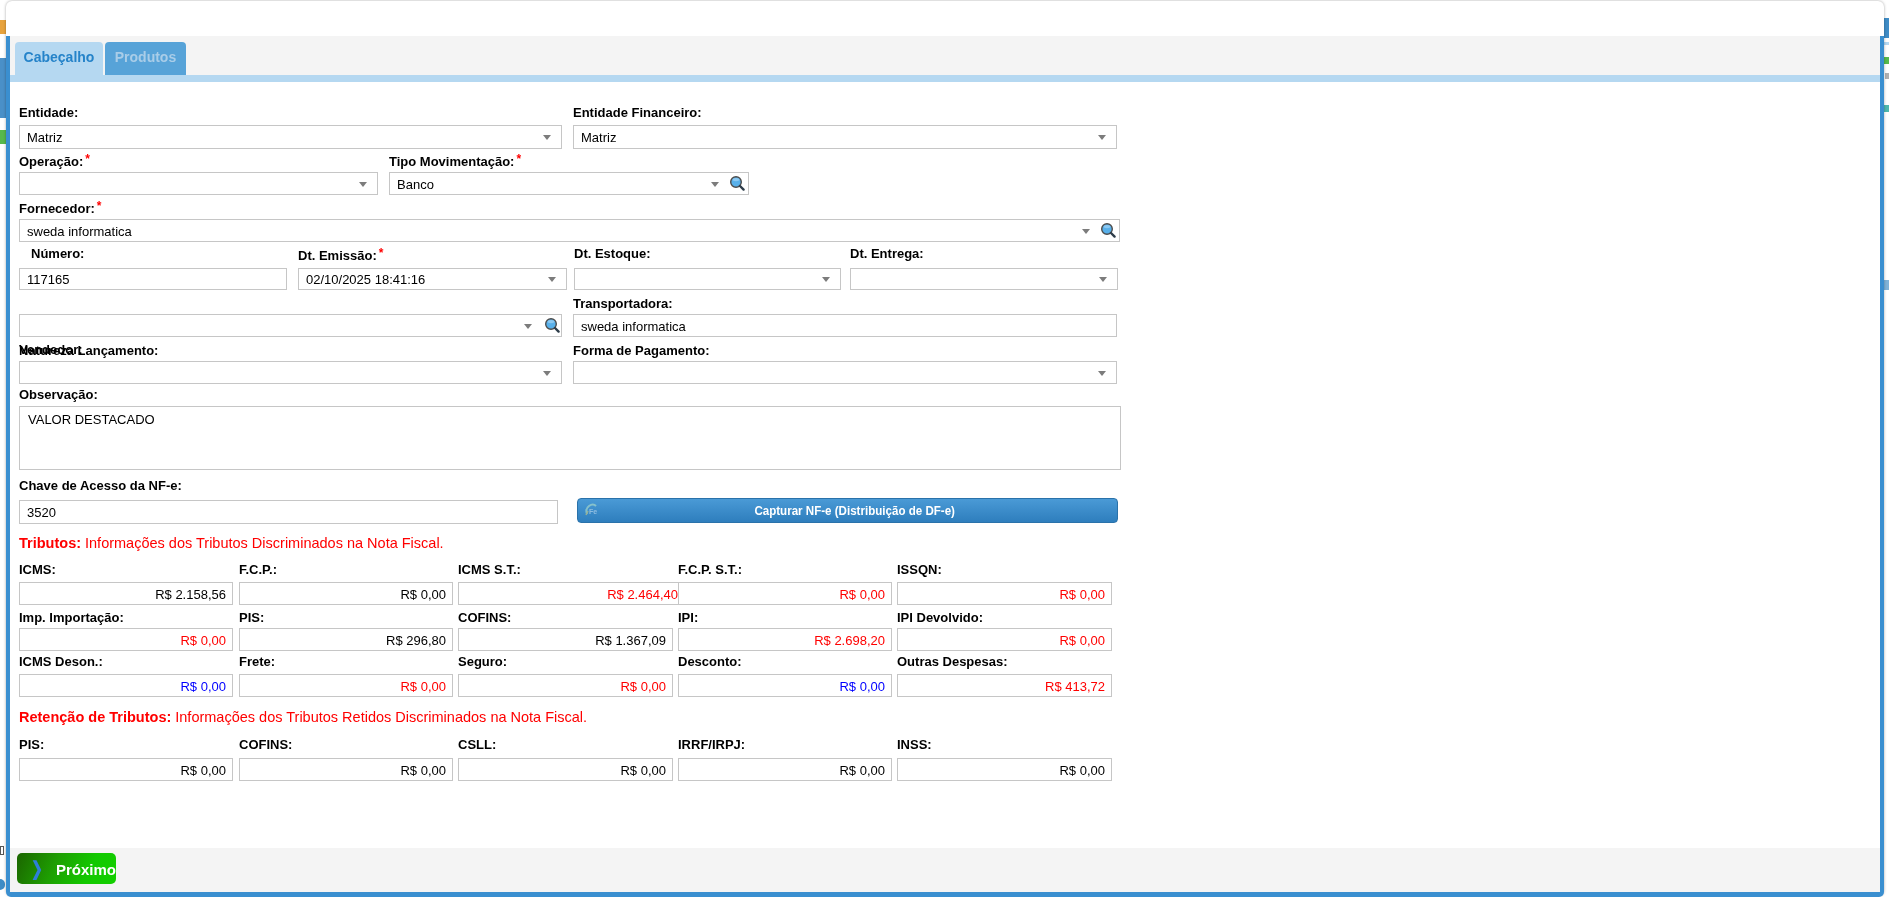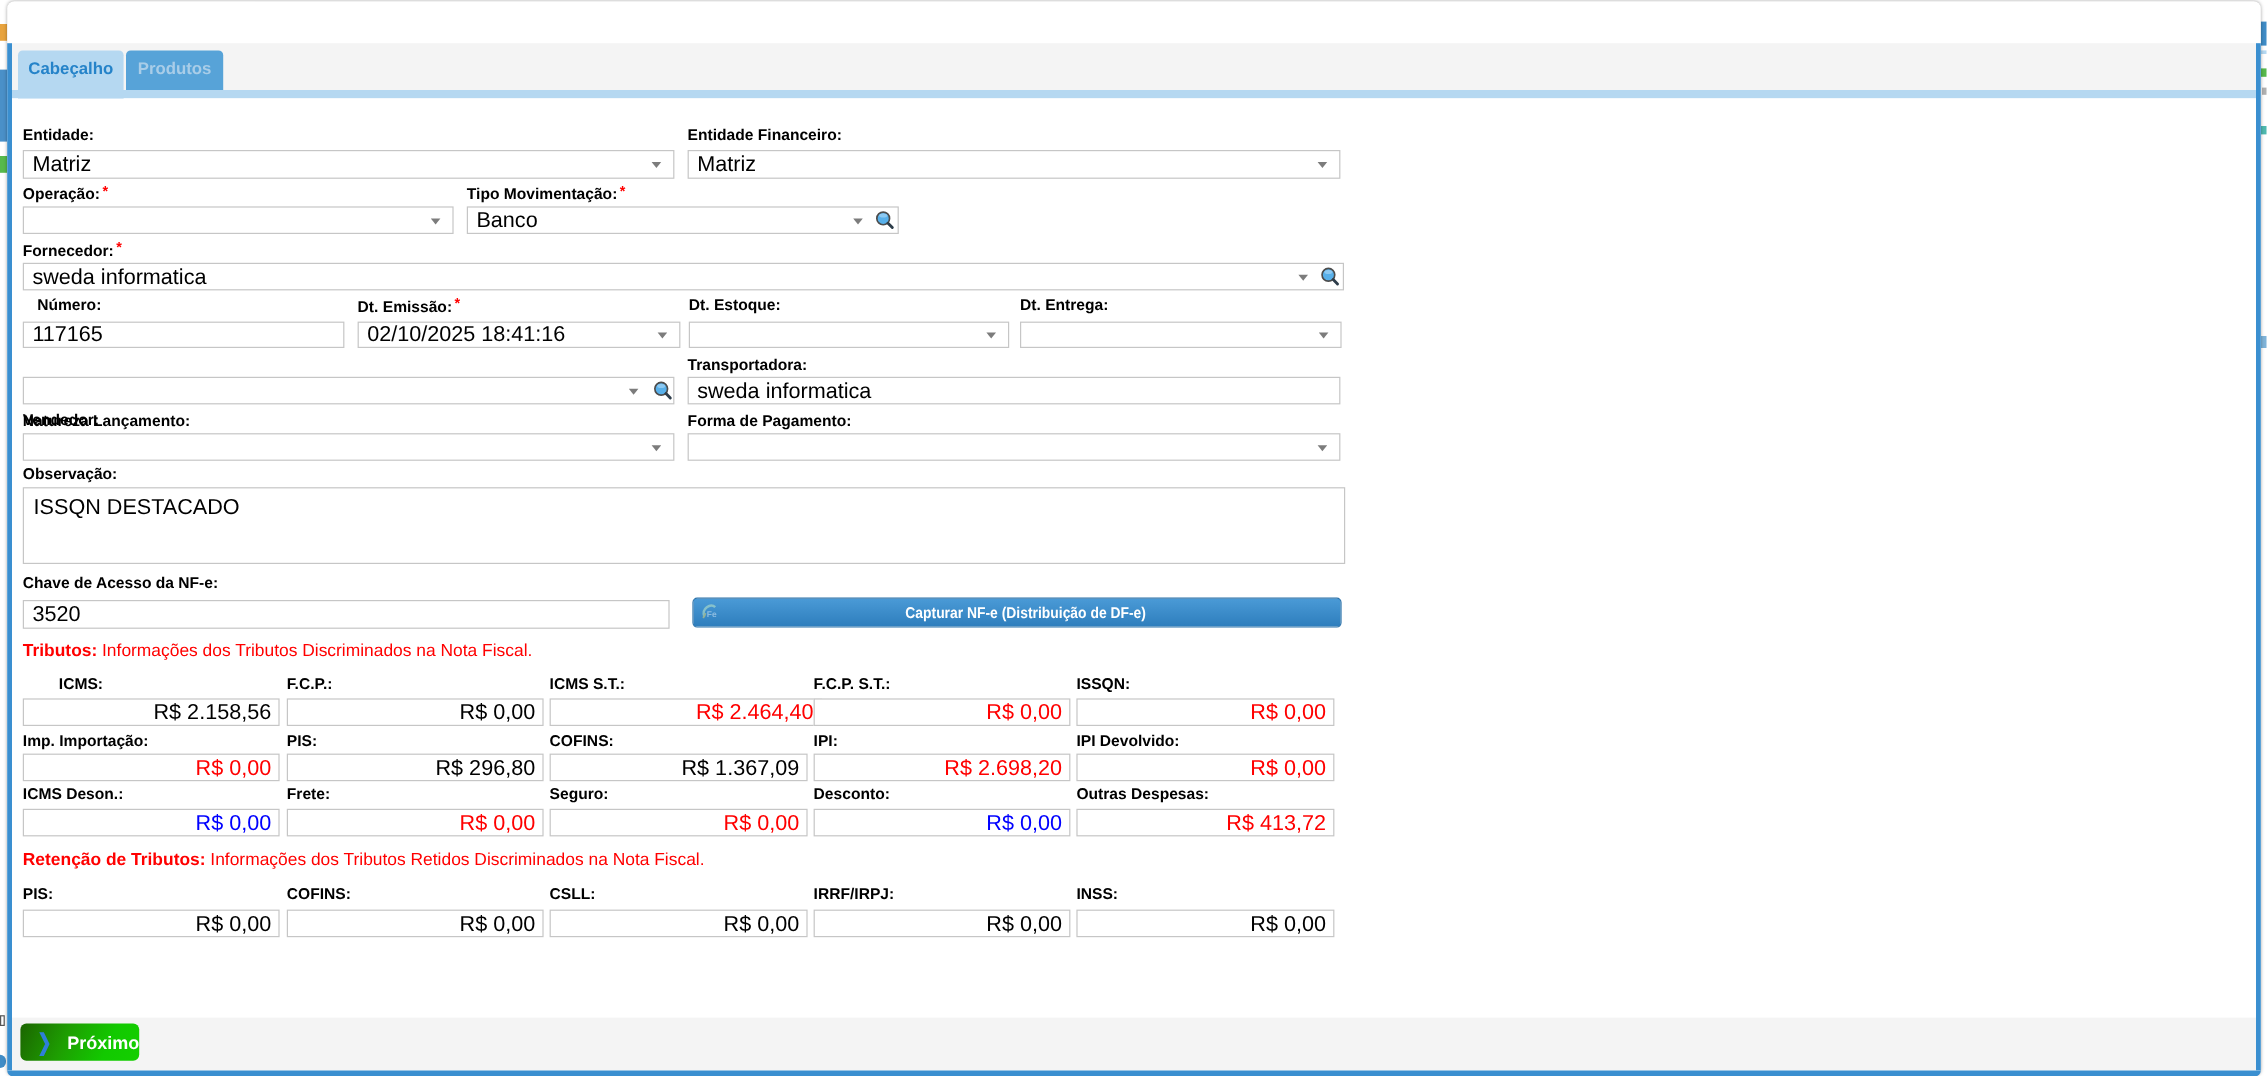--- a/index.html
+++ b/index.html
@@ -13,21 +13,21 @@
 #tabbar{position:absolute;left:4px;top:35px;width:1870px;height:40px;background:#f4f4f4;}
 #tabstrip{position:absolute;left:4px;top:74px;width:1870px;height:7px;background:#b5d8f1;}
 .tab{position:absolute;top:41px;height:33px;border-radius:4px 4px 0 0;font-size:14px;font-weight:bold;text-align:center;line-height:31px;}
 #tab1{left:9px;width:88px;background:#b5d8f1;color:#2583c9;height:40px;z-index:2;}
 #tab2{left:99px;width:81px;background:#57a3d8;color:#a9cde8;}
 #content{position:absolute;left:4px;top:81px;width:1870px;height:766px;background:#fff;}
 #footer{position:absolute;left:4px;top:847px;width:1870px;height:44px;background:#f4f4f4;}
 #bbord{position:absolute;left:0px;top:891px;width:1878px;height:5px;background:#3a8fd0;border-radius:0 0 5px 5px;}
 .lab{position:absolute;font-size:13px;font-weight:bold;color:#000;white-space:nowrap;}
 .lab .req{color:#f00;font-size:12px;vertical-align:3px;margin-left:2px;}
-.fld{position:absolute;background:#fff;border:1px solid #c6c6c6;box-sizing:border-box;font-size:18px;color:#000;white-space:nowrap;overflow:hidden;}
+.fld{position:absolute;background:#fff;border:1px solid #c6c6c6;box-sizing:border-box;font-size:13px;color:#000;white-space:nowrap;overflow:hidden;}
 .fld .v{position:absolute;left:7px;top:50%;transform:translateY(-50%);}
 .arr{position:absolute;right:10px;top:50%;margin-top:-2px;width:0;height:0;border-left:4.5px solid transparent;border-right:4.5px solid transparent;border-top:5px solid #7c7c7c;}
 .arr2{right:29px;}
 .val{text-align:right;}
 .val .v2{position:absolute;right:6px;top:50%;transform:translateY(-50%);}
 .red{color:#f00;}
 .blue{color:#00f;}
 .mag{position:absolute;width:17px;height:17px;z-index:3;}
 .rhead{position:absolute;font-size:14.5px;color:#f00;white-space:nowrap;font-weight:normal;}
 .rhead b{margin-right:4px;}
@@ -139,35 +139,35 @@
     <div class="lab" style="left:573px;top:343px;">Forma de Pagamento:</div>
     <div class="fld" style="left:19px;top:361px;width:543px;height:23px;">
         <span class="arr"></span>
       </div>
     <div class="fld" style="left:573px;top:361px;width:544px;height:23px;">
         <span class="arr"></span>
       </div>
 
     <div class="lab" style="left:19px;top:387px;">Observação:</div>
     <div class="fld" style="left:19px;top:406px;width:1102px;height:64px;">
-        <span style="position:absolute;left:8px;top:5px;">ISSQN DESTACADO</span>
+        <span style="position:absolute;left:8px;top:5px;">VALOR DESTACADO</span>
       </div>
 
     <div class="lab" style="left:19px;top:478px;">Chave de Acesso da NF-e:</div>
     <div class="fld" style="left:19px;top:500px;width:539px;height:24px;">
         <span class="v">3520</span>
       </div>
     <div id="capbtn"><span style="position:absolute;left:6px;top:3px;width:16px;height:16px;opacity:.55;"><svg width="16" height="16" viewBox="0 0 16 16">
             <path d="M3 12 Q1 7 5 4 Q9 1 12 4" fill="none" stroke="#bfe8c8" stroke-width="2"></path>
             <path d="M2 13 L4 9" stroke="#ded272" stroke-width="1.5"></path>
             <text x="5" y="12" font-size="7" fill="#cfe4f4" font-weight="bold">Fe</text>
           </svg></span><span style="display:inline-block;transform:scaleX(.89);margin-left:14px;">Capturar NF-e (Distribuição de DF-e)</span></div>
 
     <div class="rhead" style="left:19px;top:535px;"><b>Tributos:</b>Informações dos Tributos Discriminados na Nota Fiscal.</div>
-    <div class="lab" style="left:19px;top:562px;margin-left:30px;">ICMS:</div>
+    <div class="lab" style="left:19px;top:562px;">ICMS:</div>
     <div class="lab" style="left:239px;top:562px;">F.C.P.:</div>
     <div class="lab" style="left:458px;top:562px;">ICMS S.T.:</div>
     <div class="lab" style="left:678px;top:562px;">F.C.P. S.T.:</div>
     <div class="lab" style="left:897px;top:562px;">ISSQN:</div>
     <div class="fld val" style="left:19px;top:582px;width:214px;height:23px;">
         <span class="v2">R$ 2.158,56</span>
       </div>
     <div class="fld val" style="left:239px;top:582px;width:214px;height:23px;">
         <span class="v2">R$ 0,00</span>
       </div>

